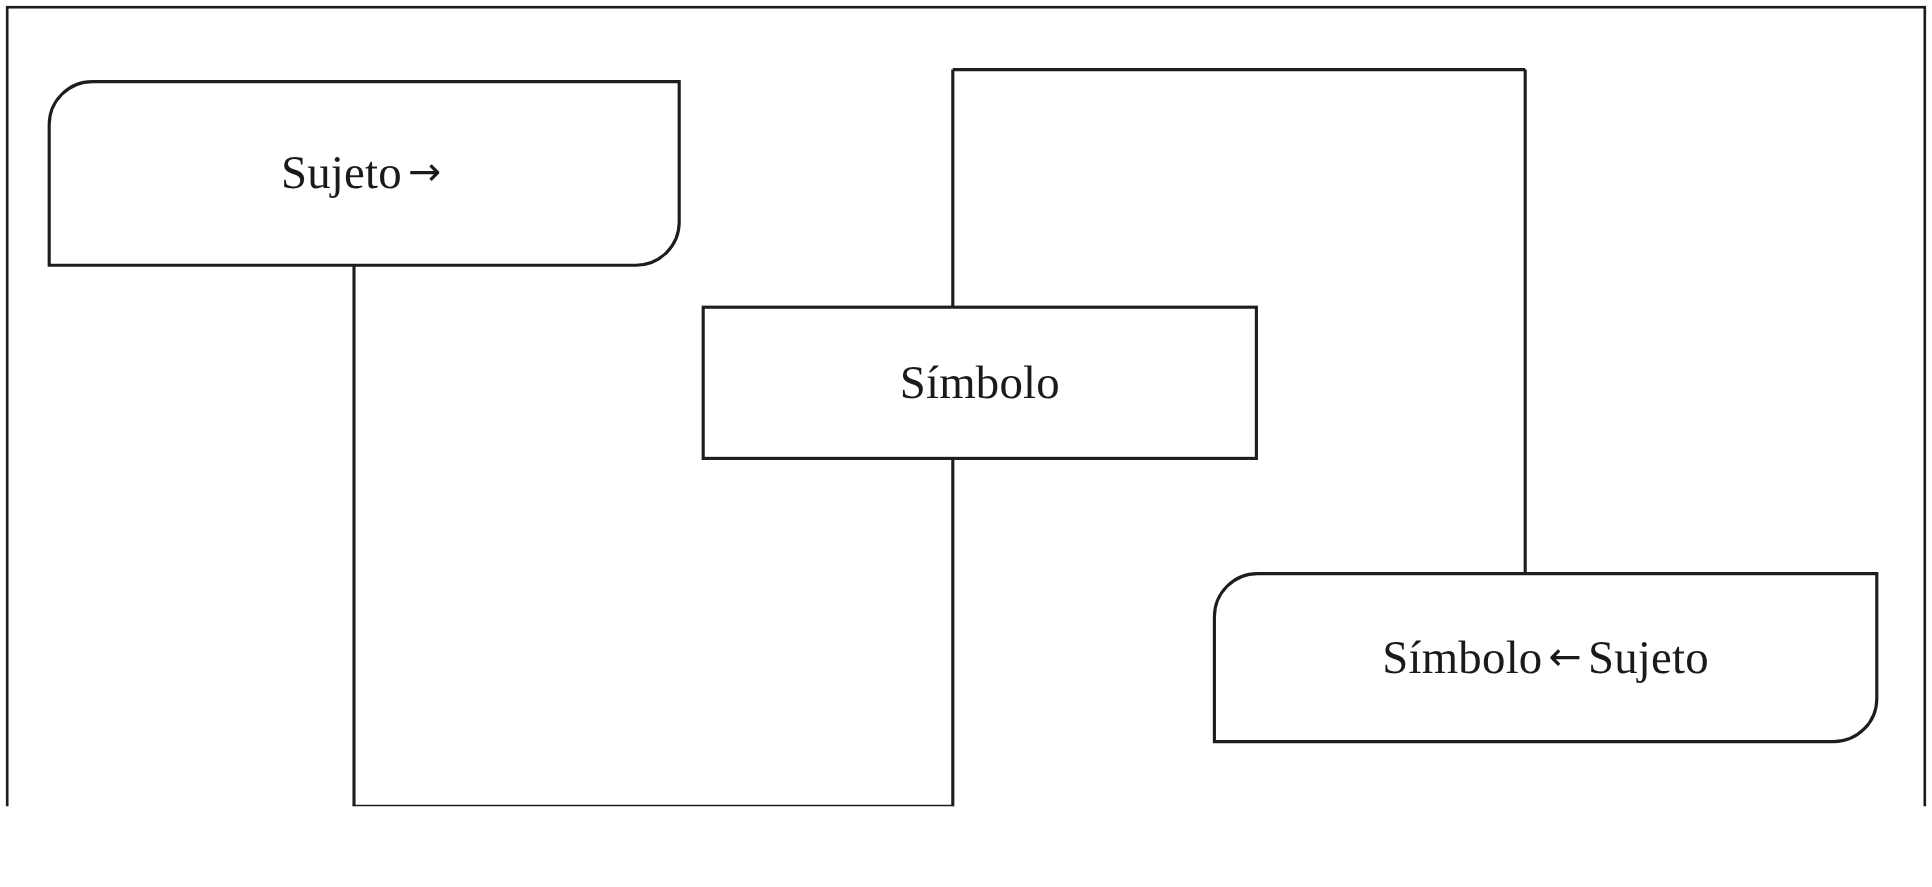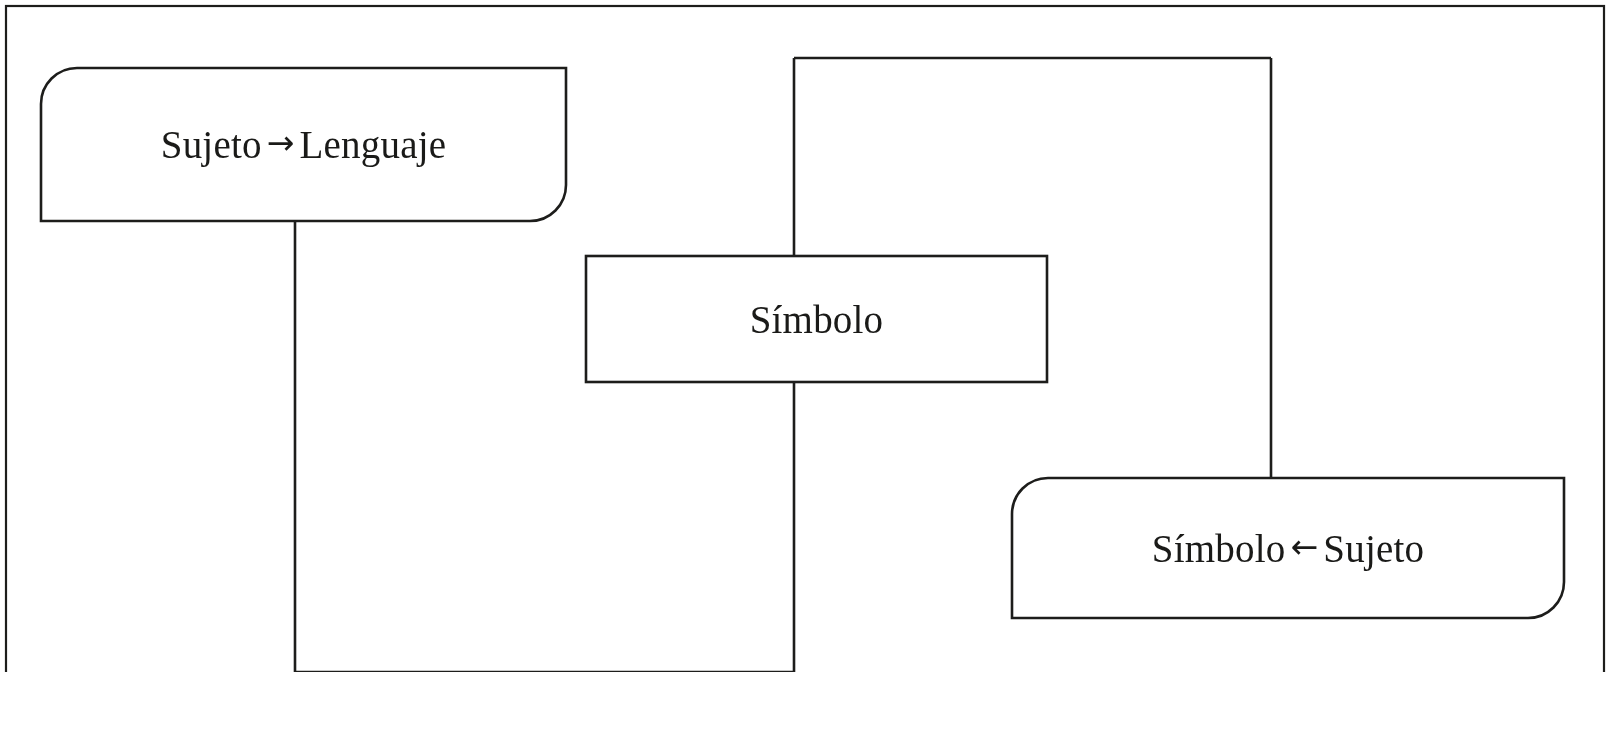--- a/index.html
+++ b/index.html
@@ -106,21 +106,20 @@
     <path class="node-shape" d="M 77 68 L 566 68 L 566 185 A 36 36 0 0 1 530 221 L 41 221 L 41 104 A 36 36 0 0 1 77 68 Z"></path>
 
     <rect class="node-shape" x="586" y="256" width="461" height="126"></rect>
 
     <path class="node-shape" d="M 1048 478 L 1564 478 L 1564 582 A 36 36 0 0 1 1528 618 L 1012 618 L 1012 514 A 36 36 0 0 1 1048 478 Z"></path>
   </svg>
 
   <div class="node-text" id="node-subject-language-label">
     <span>Sujeto</span>
     <span class="arrow-glyph">→</span>
-    <span>Lenguaje</span>
   </div>
 
   <div class="node-text" id="node-symbol-label">Símbolo</div>
 
   <div class="node-text" id="node-symbol-subject-label">
     <span>Símbolo</span>
     <span class="arrow-glyph">←</span>
     <span>Sujeto</span>
   </div>
 

